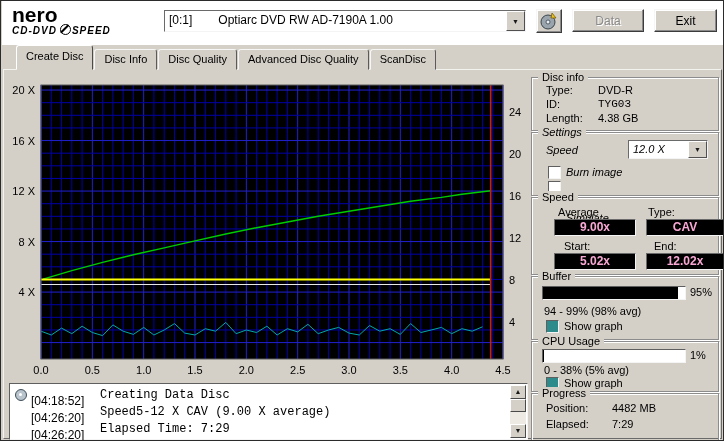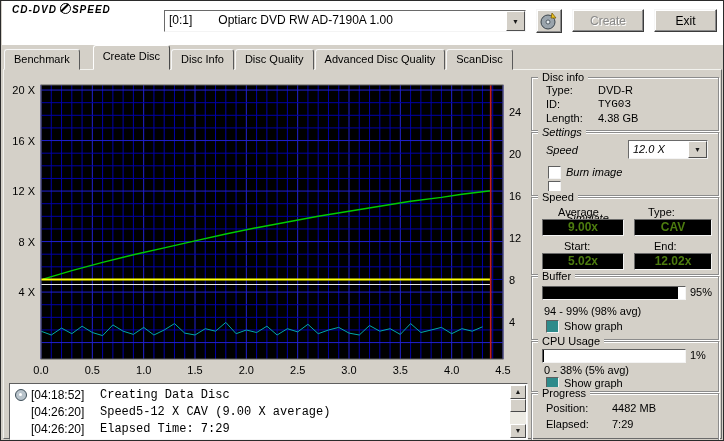--- a/index.html
+++ b/index.html
@@ -24,77 +24,77 @@
   .btn.disabled{color:#8a8a8a;text-shadow:1px 1px 0 #fff;}
   .tabbar{position:absolute;left:3px;top:46px;height:23px;display:flex;align-items:flex-end;z-index:3;}
   .tab{height:19px;line-height:18px;padding:0 9px;background:#d4d0c8;border:1px solid;
        border-color:#f6f6f6 #5a5a5a #d4d0c8 #f6f6f6;border-radius:3px 3px 0 0;margin-right:1px;white-space:nowrap;}
   .tab.active{height:23px;line-height:21px;position:relative;z-index:4;border-color:#fff #4a4a4a #d4d0c8 #fff;margin-left:12px;}
   .page{position:absolute;left:2px;top:68px;width:719px;height:370px;
         border:1px solid;border-color:#f2f2ee #6a6a6a #6a6a6a #f2f2ee;box-sizing:border-box;z-index:0;}
   .group{position:absolute;border:1px solid #8c8c8c;box-shadow:1px 1px 0 #ffffff,inset 1px 1px 0 #ffffff;z-index:2;}
   .gtitle{position:absolute;top:-7px;left:6px;background:#d4d0c8;padding:0 4px;line-height:13px;white-space:nowrap;}
   .lbl,.val{position:absolute;white-space:nowrap;line-height:13px;}
-  .lcd{position:absolute;background:#000;color:#4d7c0f;font-size:12px;font-weight:bold;text-align:center;
-       line-height:15px;border:1px solid;border-color:#6a6a6a #f4f4f4 #f4f4f4 #6a6a6a;}
+  .lcd{position:absolute;background:#000;color:#f9a8d4;font-size:12px;font-weight:bold;text-align:center;
+       line-height:15px;border:1px solid;border-color:#6a6a6a #f4f4f4 #f4f4f4 #6a6a6a;margin-left:12px;}
   .checkbox{position:absolute;width:11px;height:11px;background:#fff;border:1px solid;
             border-color:#5f5f5f #f4f4f4 #f4f4f4 #5f5f5f;}
   .swatch{position:absolute;width:11px;height:11px;border:1px solid;
           border-color:#5f5f5f #f4f4f4 #f4f4f4 #5f5f5f;}
   .pbar{position:absolute;height:12px;background:#fff;border:1px solid;
         border-color:#5f5f5f #f4f4f4 #f4f4f4 #5f5f5f;}
   .pfill{height:100%;background:#000;}
   .logpanel{position:absolute;background:#fff;border:1px solid;
             border-color:#5f5f5f #f4f4f4 #f4f4f4 #5f5f5f;z-index:2;}
   .logrow{position:absolute;left:2px;right:18px;height:16px;font-size:12px;}
   .logicon{position:absolute;left:3px;top:2px;width:10px;height:10px;border-radius:50%;
            background:#b9c4cc;border:1px solid #3e4e58;}
   .loghole{position:absolute;left:3px;top:3px;width:3px;height:3px;border-radius:50%;background:#fff;}
-  .logtime{position:absolute;left:19px;top:1px;}
+  .logtime{position:absolute;left:19px;top:7px;}
   .logtext{position:absolute;left:88px;top:1px;font-family:Liberation Mono, monospace;}
   .vscroll{position:absolute;top:1px;right:1px;bottom:1px;width:16px;background:#eceae3;}
   .sbtn{position:absolute;left:0;width:16px;height:14px;background:#d4d0c8;border:1px solid;
         border-color:#fff #4a4a4a #4a4a4a #fff;box-sizing:border-box;font-size:7px;text-align:center;line-height:12px;color:#1a1a1a;}
   .sbtn.up{top:0}.sbtn.down{bottom:0}
   .sthumb{position:absolute;left:0;top:14px;width:16px;height:13px;background:#d4d0c8;border:1px solid;
           border-color:#fff #4a4a4a #4a4a4a #fff;box-sizing:border-box;}
   .iconbtn{display:flex;align-items:center;justify-content:center;padding:0;}
   svg text{font-family:"Liberation Sans",sans-serif;}
 </style>
 </head>
 <body>
 
 <div class="win">
 
   <div class="header">
     <div class="logo">
+      <div class="logo-nero">nero</div>
       <div class="logo-sub">
         <span>CD-DVD</span><span class="logo-disc"></span><span>SPEED</span>
       </div>
     </div>
 
     <div class="combo" style="left:162px;top:9px;width:362px;height:22px;">
       <span class="combo-text"><span>[0:1]</span><span style="margin-left:26px;">Optiarc DVD RW AD-7190A 1.00</span></span>
       <span class="combo-btn">▼</span>
     </div>
 
     <button class="btn iconbtn" style="left:534px;top:8px;width:26px;height:24px;">
       <svg width="18" height="18" viewBox="0 0 18 18">
         <circle cx="8" cy="10" r="7" fill="#9aa4ac" stroke="#3a444c" stroke-width="1"></circle>
         <circle cx="8" cy="10" r="2" fill="#e8eef2" stroke="#3a444c" stroke-width="0.8"></circle>
         <path d="M12 1 L16 6 L11 6 Z" fill="#e8c020" stroke="#7a5a00" stroke-width="0.8"></path>
       </svg>
     </button>
 
-    <button class="btn disabled" style="left:570px;top:8px;width:72px;height:23px;">Create</button>
+    <button class="btn disabled" style="left:570px;top:8px;width:72px;height:23px;">Data</button>
     <button class="btn" style="left:652px;top:8px;width:63px;height:23px;">Exit</button>
   </div>
 
   <div class="tabbar">
-    <div class="tab">Benchmark</div>
     <div class="tab active">Create Disc</div>
     <div class="tab">Disc Info</div>
     <div class="tab">Disc Quality</div>
     <div class="tab">Advanced Disc Quality</div>
     <div class="tab">ScanDisc</div>
   </div>
 
   <div class="page"></div>
 
   <svg id="chart-svg" width="524" height="300" style="position:absolute;left:6px;top:80px;z-index:2;">

